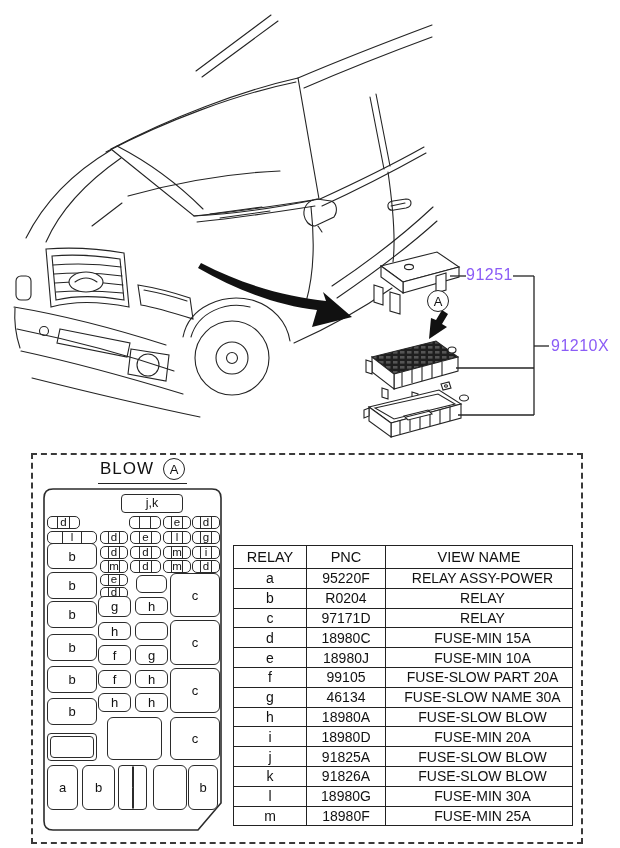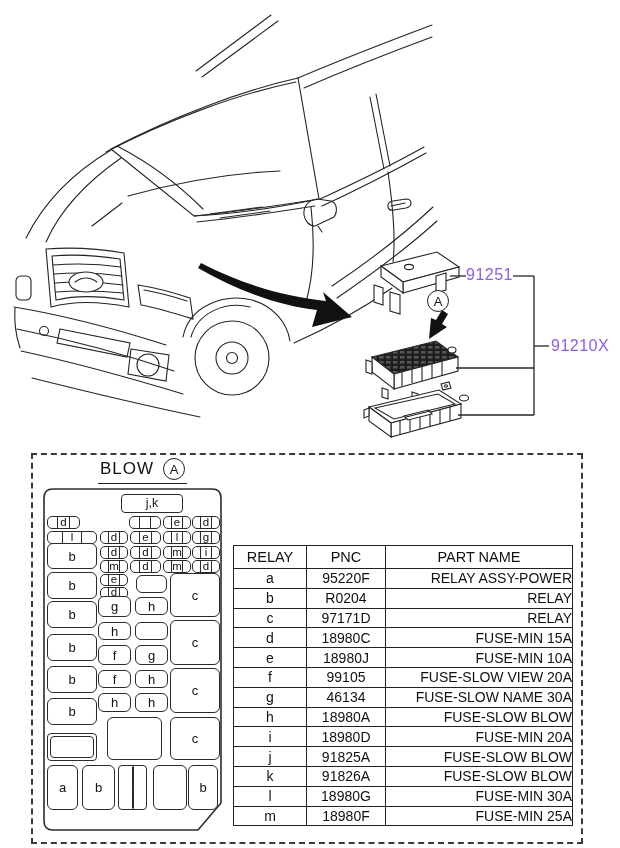--- a/index.html
+++ b/index.html
@@ -26,21 +26,21 @@
   .cell.relay{border-radius:6px;}
   .cell.double::after{content:"";position:absolute;inset:2px;border:1.2px solid #2b2b2b;border-radius:4px;}
   .cell.striped{flex-direction:column;justify-content:space-between;padding:1px 2px;border-radius:4px;}
   .cell.striped .stripe{height:10px;border:1.1px solid #2b2b2b;border-radius:3px;margin:-1px 0;}
   .cell.striped::after{content:"";position:absolute;top:2px;bottom:2px;left:50%;width:1px;background:#2b2b2b;}
   #parts-table{position:absolute;left:233px;top:545px;border-collapse:collapse;table-layout:fixed;width:339px;}
   #parts-table th,#parts-table td{border:1.6px solid #222;font-weight:normal;font-size:14px;
         text-align:center;padding:0;overflow:hidden;white-space:nowrap;}
   #parts-table th{height:22px;font-size:14.5px;}
   #parts-table td{height:18.8px;}
-  #parts-table td.pn{text-align:right;padding-left:7px;}
+  #parts-table td.pn{text-align:center;padding-left:7px;}
 </style>
 </head>
 <body>
 
 <div id="stage">
 
   <svg id="illus" width="620" height="848" viewBox="0 0 620 848">
     <defs>
       <pattern id="ftex" width="7" height="5" patternUnits="userSpaceOnUse">
         <rect width="7" height="5" fill="#1e1e1e"></rect>
@@ -323,21 +323,21 @@
   <table id="parts-table">
     <colgroup>
         <col style="width:73px">
         <col style="width:79px">
         <col style="width:187px">
       </colgroup>
     <thead>
       <tr>
         <th>RELAY</th>
         <th>PNC</th>
-        <th>PART NAME</th>
+        <th>VIEW NAME</th>
       </tr>
     </thead>
     <tbody>
         <tr>
           <td>a</td>
           <td>95220F</td>
           <td class="pn">RELAY ASSY-POWER</td>
         </tr>
         <tr>
           <td>b</td>
@@ -355,21 +355,21 @@
           <td class="pn">FUSE-MIN 15A</td>
         </tr>
         <tr>
           <td>e</td>
           <td>18980J</td>
           <td class="pn">FUSE-MIN 10A</td>
         </tr>
         <tr>
           <td>f</td>
           <td>99105</td>
-          <td class="pn">FUSE-SLOW VIEW 20A</td>
+          <td class="pn">FUSE-SLOW PART 20A</td>
         </tr>
         <tr>
           <td>g</td>
           <td>46134</td>
           <td class="pn">FUSE-SLOW NAME 30A</td>
         </tr>
         <tr>
           <td>h</td>
           <td>18980A</td>
           <td class="pn">FUSE-SLOW BLOW</td>

